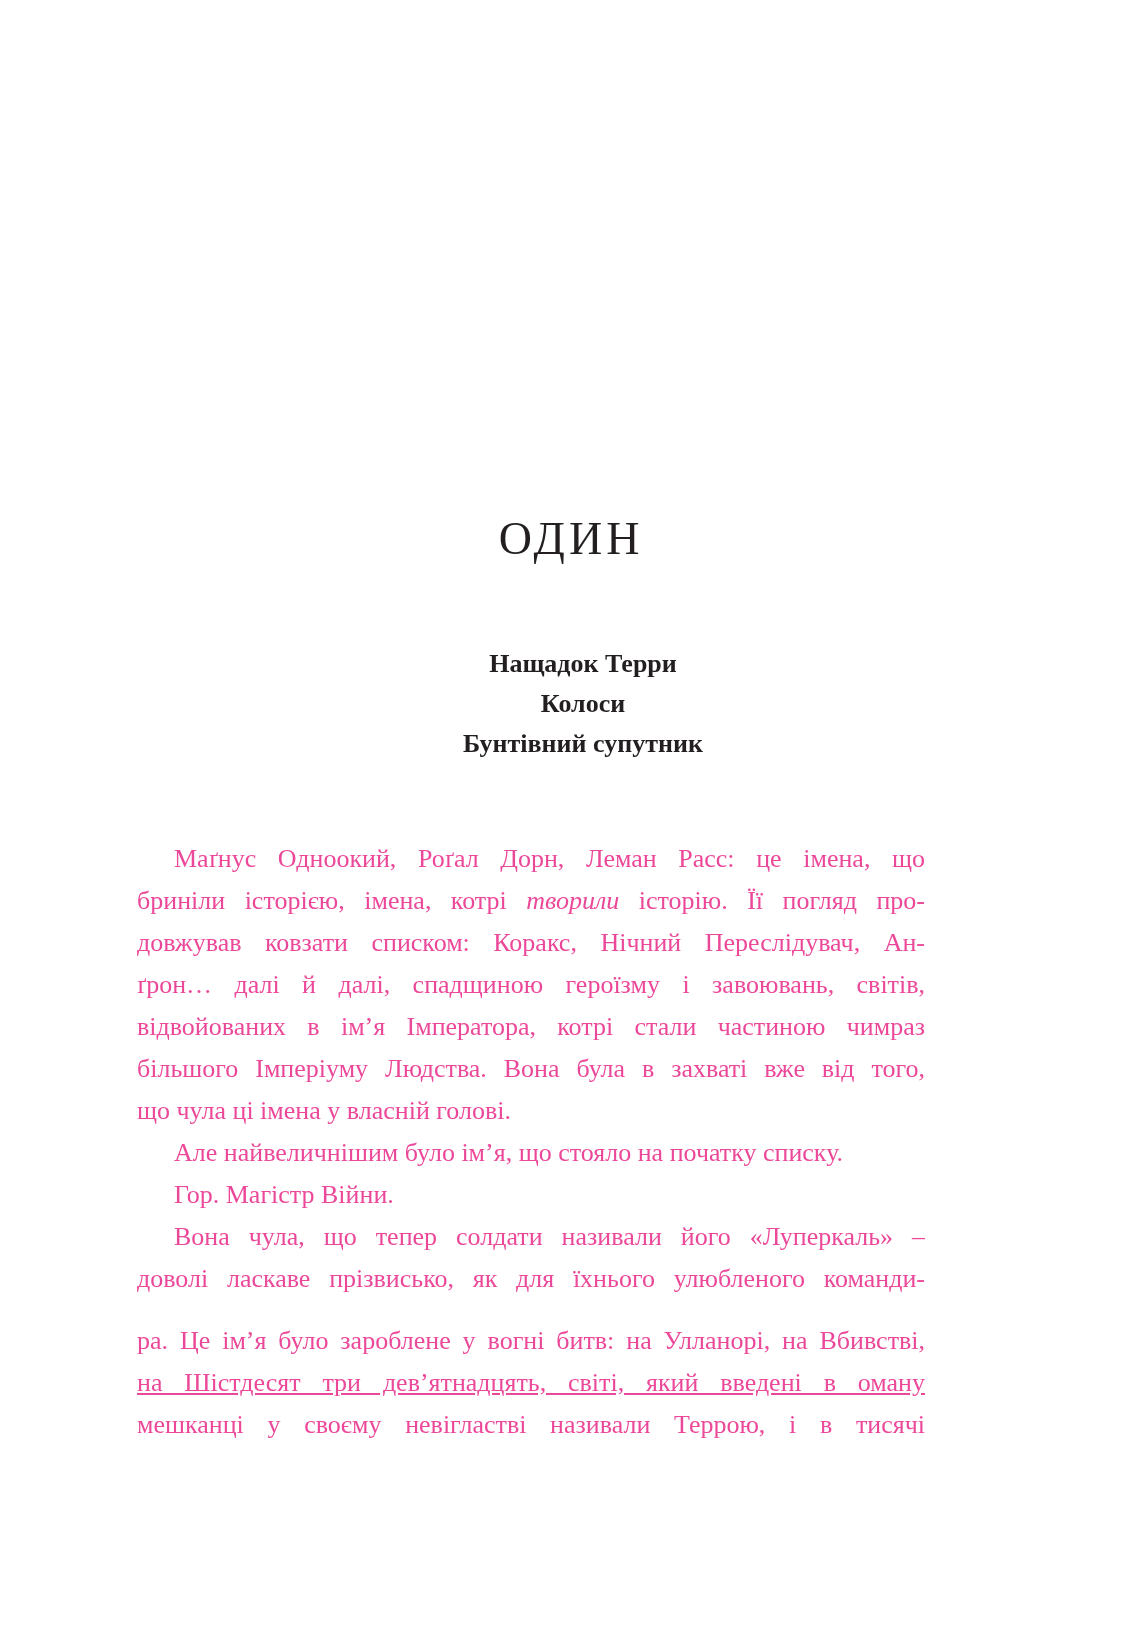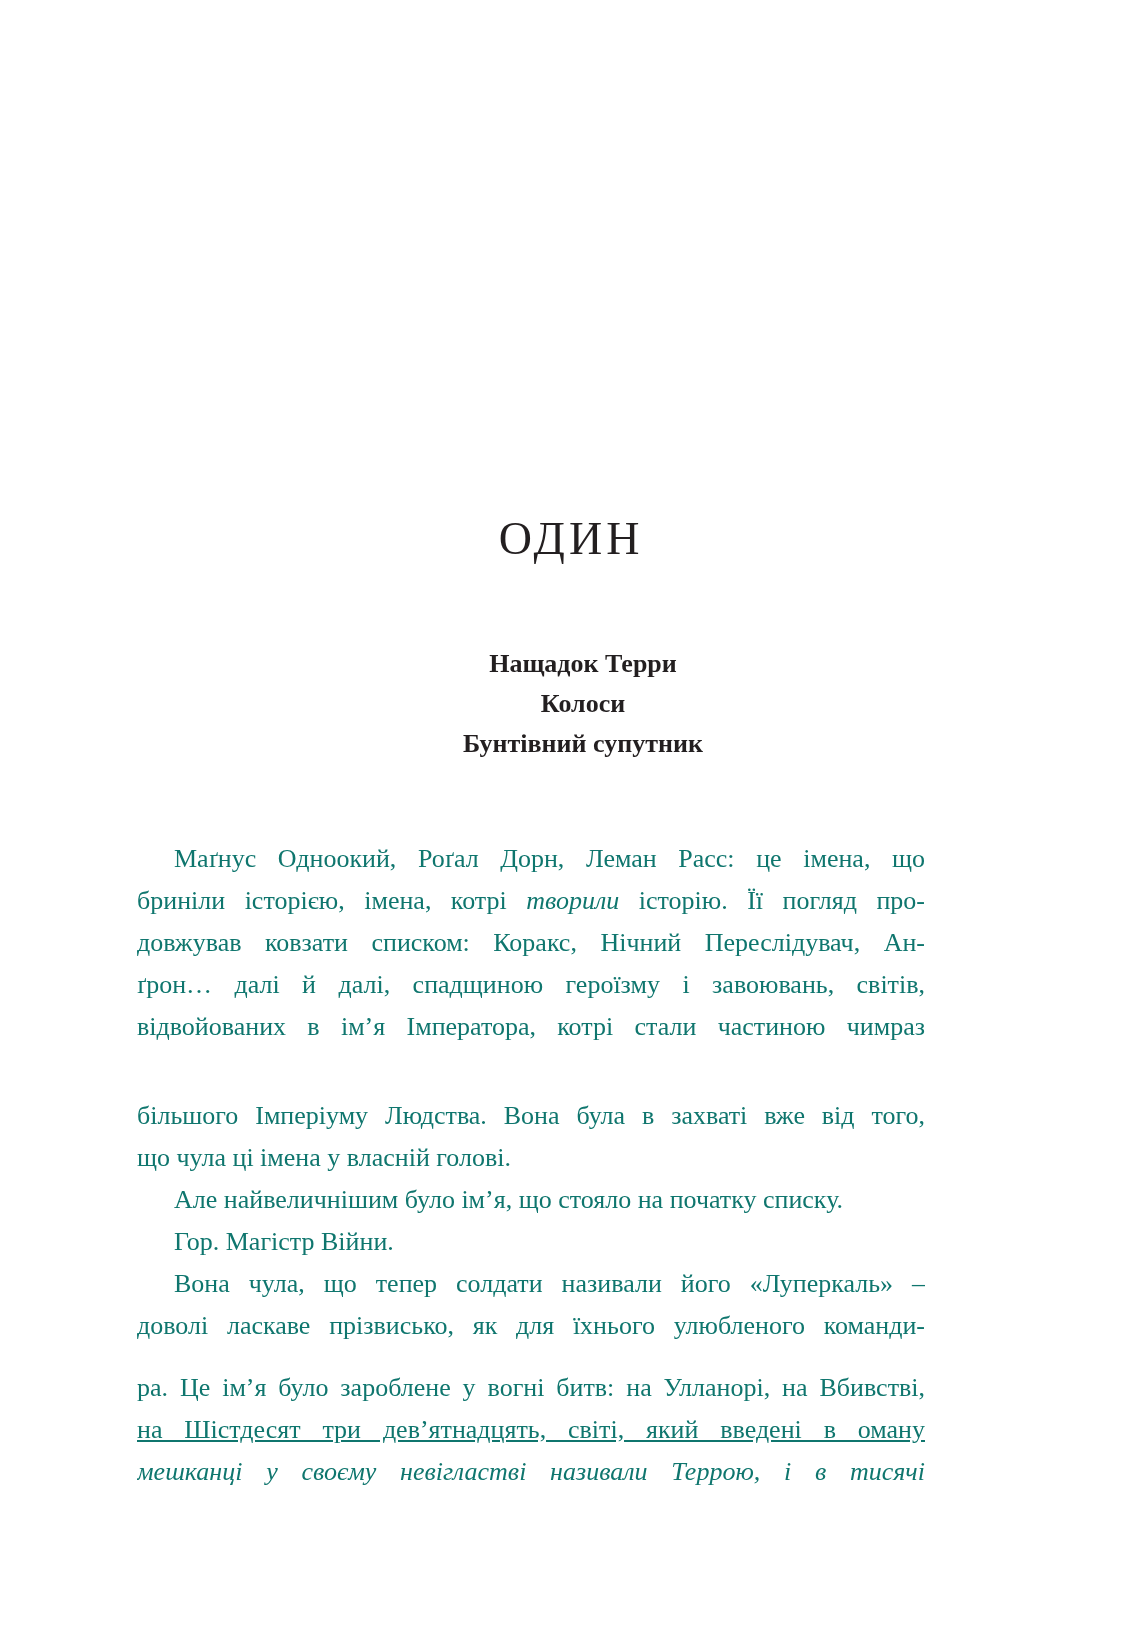--- a/index.html
+++ b/index.html
@@ -11,21 +11,21 @@
     letter-spacing: 4px; color: #231f20; font-weight: normal;
   }
   .subtitles {
     position: absolute; left: 12px; width: 1142px; top: 644px; text-align: center;
     font-family: "Liberation Serif", "DejaVu Serif", serif; font-weight: bold;
     font-size: 26px; line-height: 40px; color: #231f20;
   }
   .body-text {
     position: absolute; left: 137px; top: 838px; width: 788px;
     font-family: "Liberation Serif", "DejaVu Serif", serif; font-size: 26px;
-    line-height: 42px; color: #0f766e;
+    line-height: 42px; color: #ec4899;
   }
   .line { display: block; text-align: justify; text-align-last: justify; white-space: nowrap; height: 42px; }
   .line.last { text-align-last: left; }
   .line.indent { padding-left: 37px; }
   .line-inner { display: block; text-align: justify; text-align-last: justify; }
   .line.last .line-inner { text-align-last: left; }
   em { font-style: italic; }
 </style>
 </head>
 <body>
@@ -48,21 +48,21 @@
       </div>
       <div class="line" style="white-space: normal; overflow: hidden;">
         <span class="line-inner"><span>довжував ковзати списком: Коракс, Нічний Переслідувач, Ан-</span></span>
       </div>
       <div class="line" style="white-space: normal; overflow: hidden;">
         <span class="line-inner"><span>ґрон… далі й далі, спадщиною героїзму і завоювань, світів,</span></span>
       </div>
       <div class="line" style="white-space: normal; overflow: hidden;">
         <span class="line-inner"><span>відвойованих в ім’я Імператора, котрі стали частиною чимраз</span></span>
       </div>
-      <div class="line" style="white-space: normal; overflow: hidden; margin-top: 47px;">
+      <div class="line" style="white-space: normal; overflow: hidden;">
         <span class="line-inner"><span>більшого Імперіуму Людства. Вона була в захваті вже від того,</span></span>
       </div>
       <div class="line last" style="white-space: normal; overflow: hidden;">
         <span class="line-inner"><span>що чула ці імена у власній голові.</span></span>
       </div>
       <div class="line indent last" style="white-space: normal; overflow: hidden;">
         <span class="line-inner"><span>Але найвеличнішим було ім’я, що стояло на початку списку.</span></span>
       </div>
       <div class="line indent last" style="white-space: normal; overflow: hidden;">
         <span class="line-inner"><span>Гор. Магістр Війни.</span></span>
@@ -72,17 +72,17 @@
       </div>
       <div class="line" style="white-space: normal; overflow: hidden;">
         <span class="line-inner"><span>доволі ласкаве прізвисько, як для їхнього улюбленого команди-</span></span>
       </div>
       <div class="line" style="white-space: normal; overflow: hidden; margin-top: 20px;">
         <span class="line-inner"><span>ра. Це ім’я було зароблене у вогні битв: на Улланорі, на Вбивстві,</span></span>
       </div>
       <div class="line" style="white-space: normal; overflow: hidden; text-decoration: underline;">
         <span class="line-inner"><span>на Шістдесят три дев’ятнадцять, світі, який введені в оману</span></span>
       </div>
-      <div class="line" style="white-space: normal; overflow: hidden; font-style: italic;">
+      <div class="line" style="white-space: normal; overflow: hidden;">
         <span class="line-inner"><span>мешканці у своєму невігластві називали Террою, і в тисячі</span></span>
       </div>
     </div>
 </div>
 
 </body></html>

